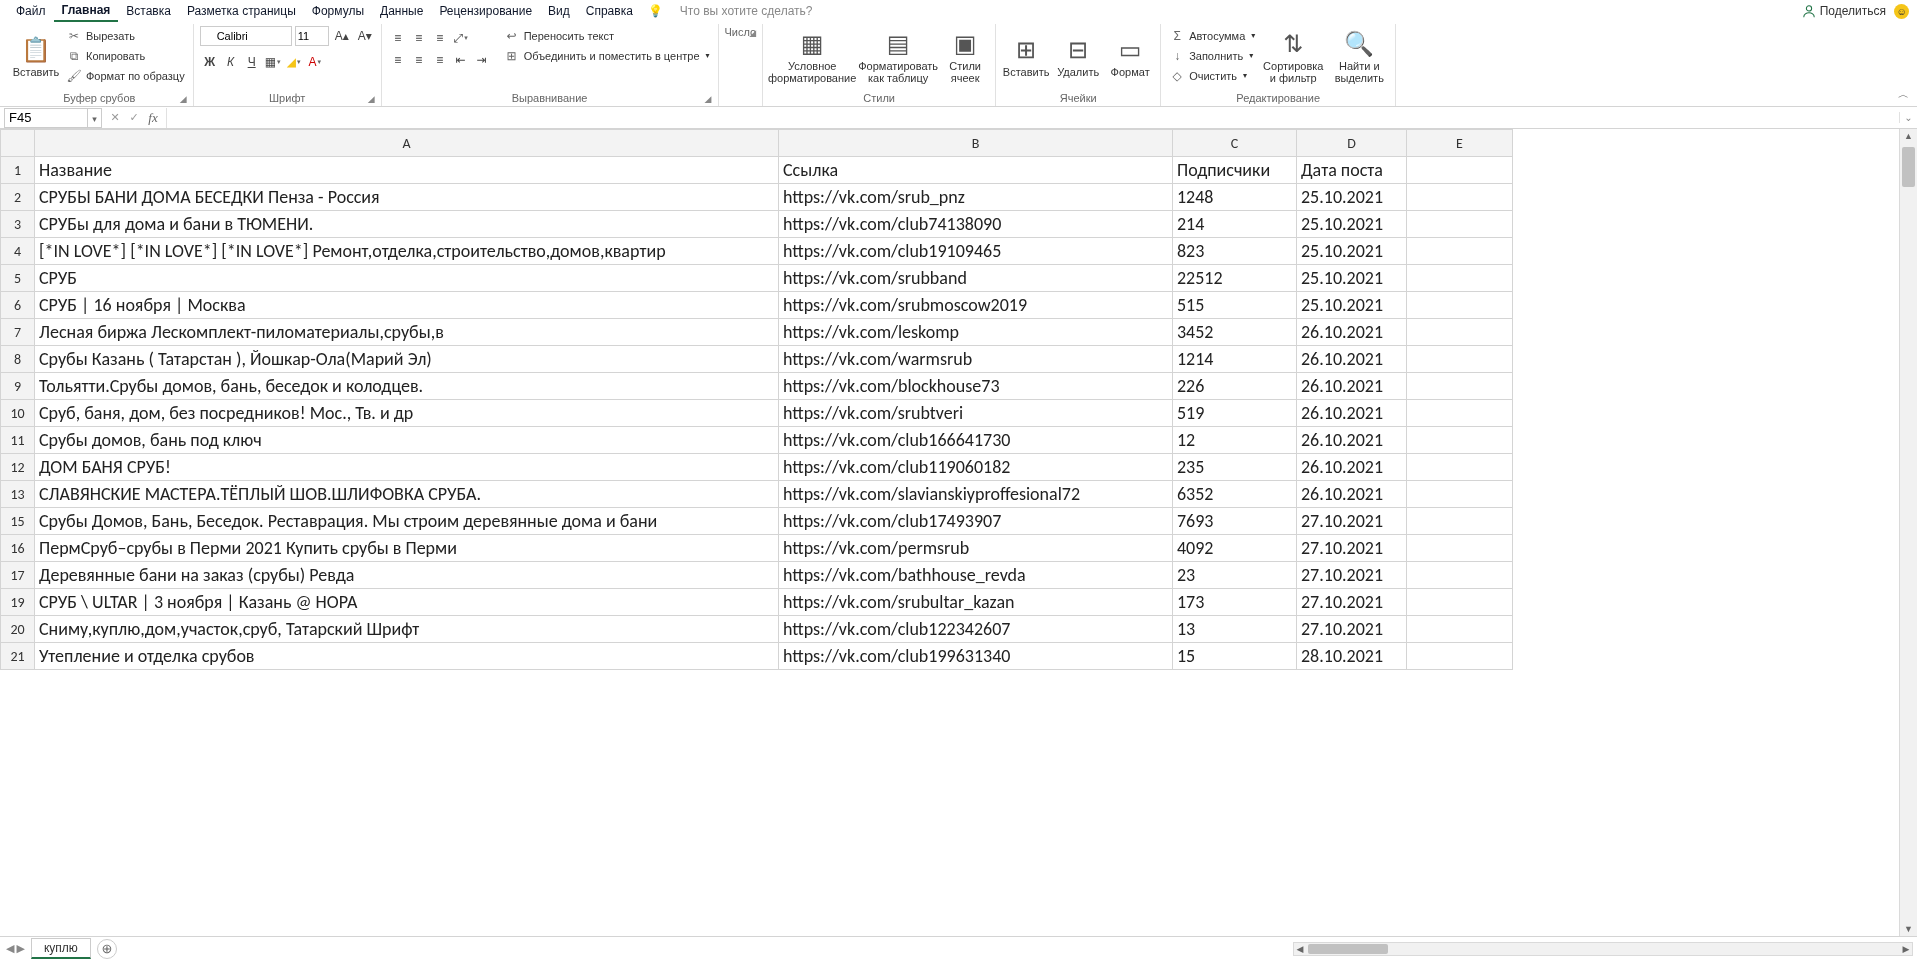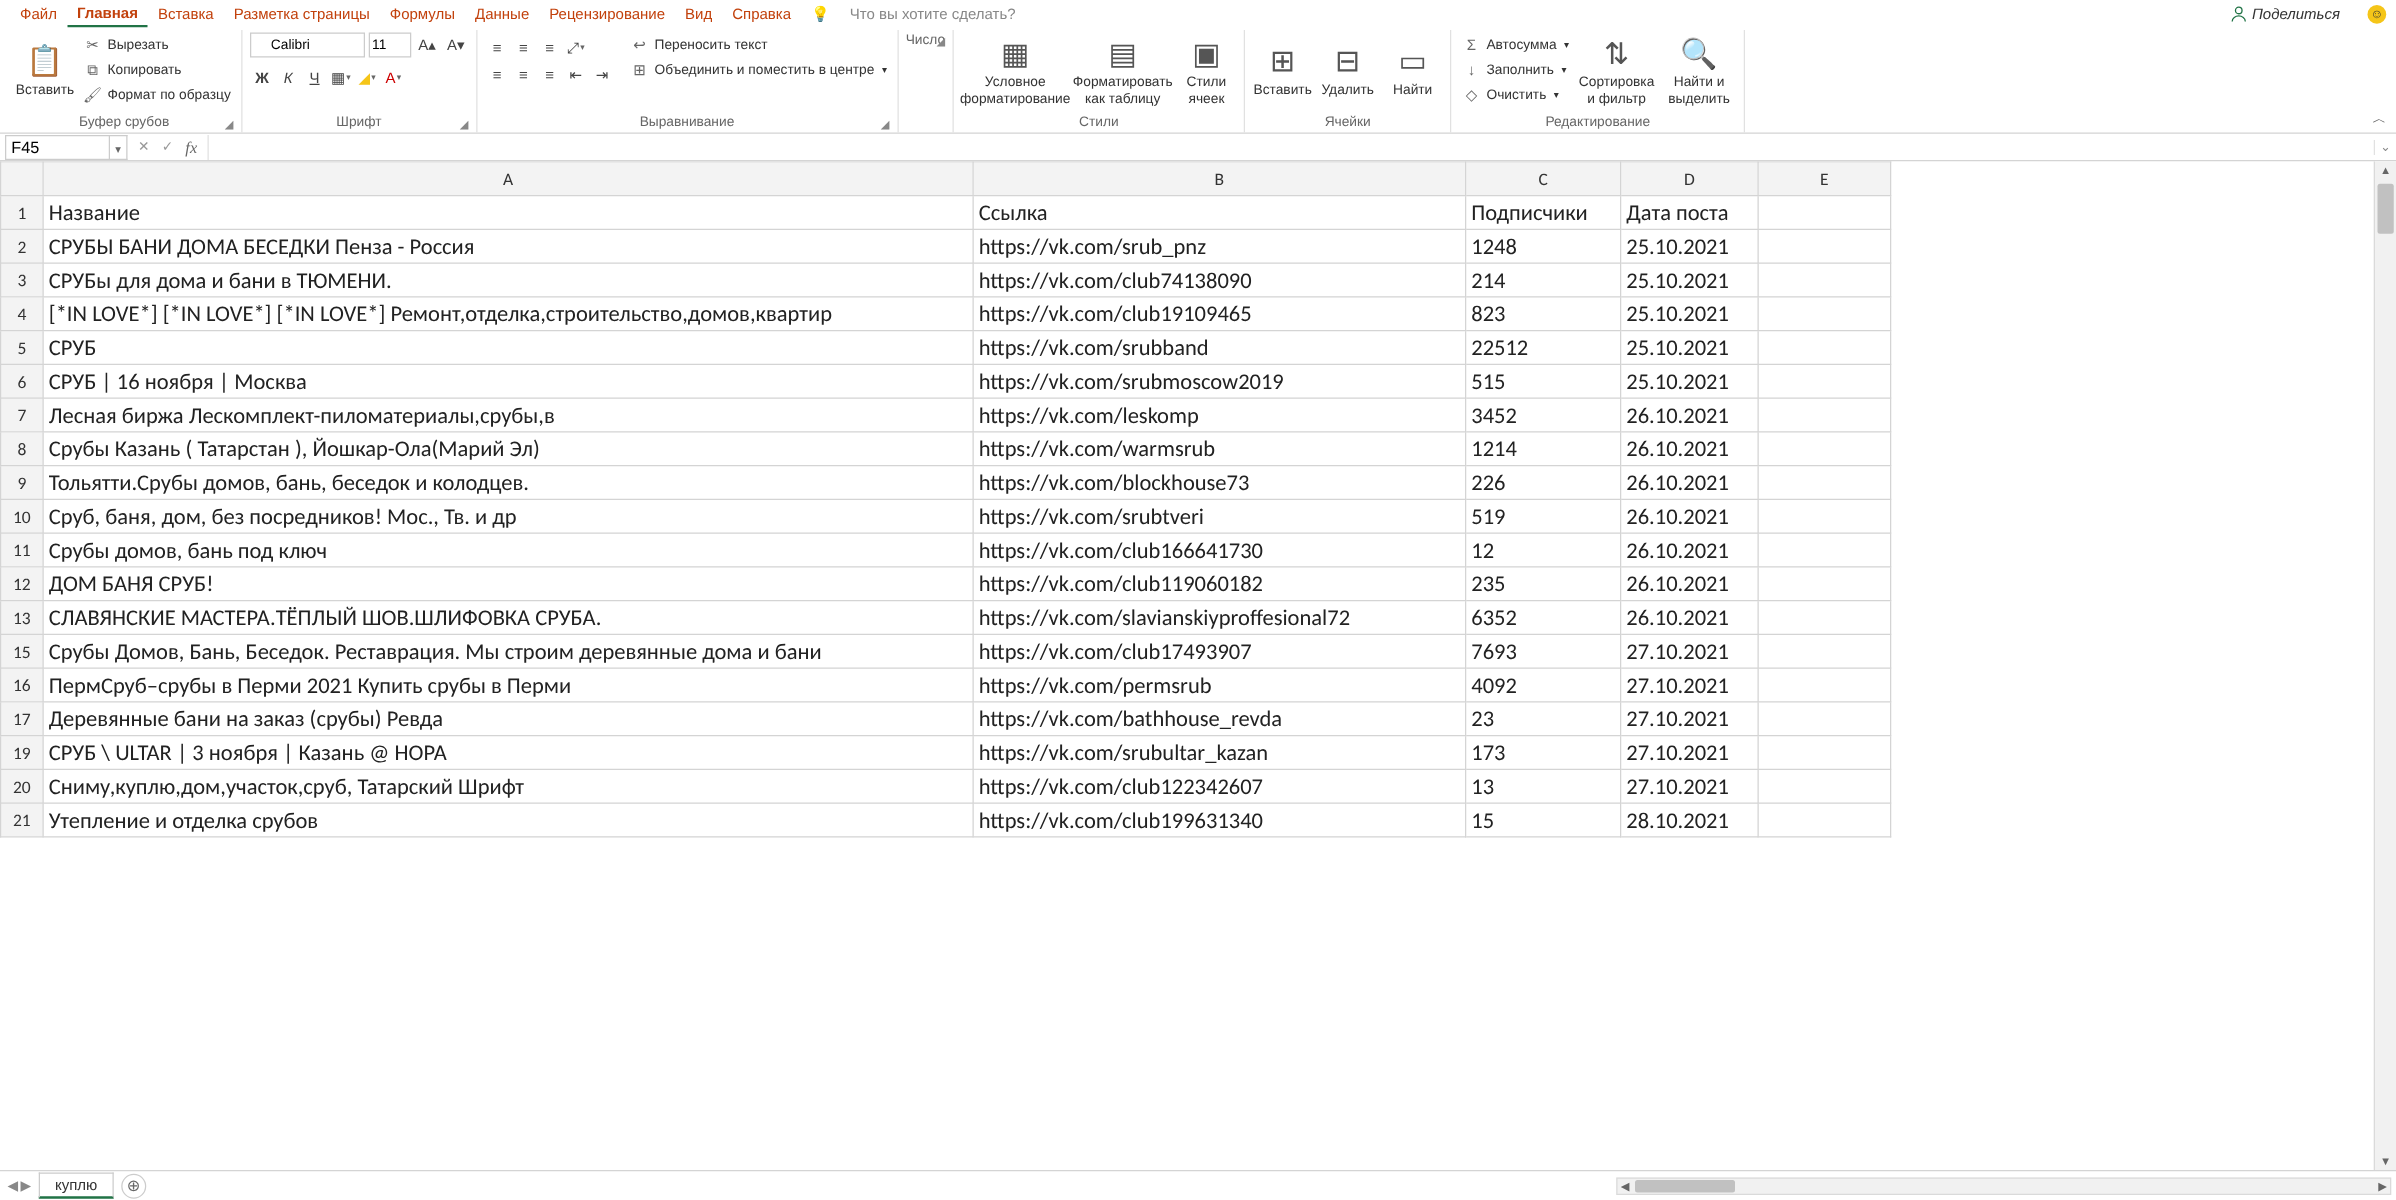--- a/index.html
+++ b/index.html
@@ -1,23 +1,23 @@
 <!DOCTYPE html>
 <html><head>
 <meta charset="utf-8">
 <style>
 * { margin: 0; padding: 0; box-sizing: border-box; font-family: 'Segoe UI', Tahoma, sans-serif; }
 body { background: #fff; overflow: hidden; width: 1917px; height: 960px; font-size: 13px; color: #333; }
 
 
 .menubar { display: flex; align-items: center; height: 22px; padding: 0 8px; font-size: 12px; background: #fff; }
-.menubar .tab { padding: 3px 8px; cursor: pointer; color: #c2410c; white-space: nowrap; }
+.menubar .tab { padding: 3px 8px; cursor: pointer; color: #0f172a; white-space: nowrap; }
 .menubar .tab.active { font-weight: 600; border-bottom: 2px solid #217346; }
 .menubar .spacer { flex: 1; }
-.menubar .right { display: flex; align-items: center; gap: 22px; font-style: italic; }
+.menubar .right { display: flex; align-items: center; gap: 8px; }
 .share-btn { display: flex; align-items: center; gap: 4px; color: #333; cursor: pointer; }
 .smiley { width: 15px; height: 15px; border-radius: 50%; background: #f5c518; display: inline-flex; align-items: center; justify-content: center; font-size: 10px; }
 .lightbulb { color: #999; }
 
 
 .ribbon { display: flex; height: 85px; border-bottom: 1px solid #d4d4d4; padding: 2px 6px 0 6px; background: #fff; }
 .group { display: flex; flex-direction: column; border-right: 1px solid #e1e1e1; padding: 0 6px; position: relative; }
 .group:last-child { border-right: none; }
 .group-content { display: flex; flex: 1; align-items: flex-start; gap: 4px; padding-top: 2px; }
 .group-label { text-align: center; font-size: 11px; color: #666; padding: 2px 0; position: relative; }
@@ -223,21 +223,21 @@
       <div class="big-btn">
           <span class="icon">⊞</span>
           <span class="lbl">Вставить</span>
         </div>
       <div class="big-btn">
           <span class="icon">⊟</span>
           <span class="lbl">Удалить</span>
         </div>
       <div class="big-btn">
           <span class="icon">▭</span>
-          <span class="lbl">Найти</span>
+          <span class="lbl">Формат</span>
         </div>
     </div>
     <div class="group-label">Ячейки</div>
   </div>
 
   <div class="group">
     <div class="group-content">
       <div class="small-btns">
         <div class="small-btn">
             <span class="ic">Σ</span>

